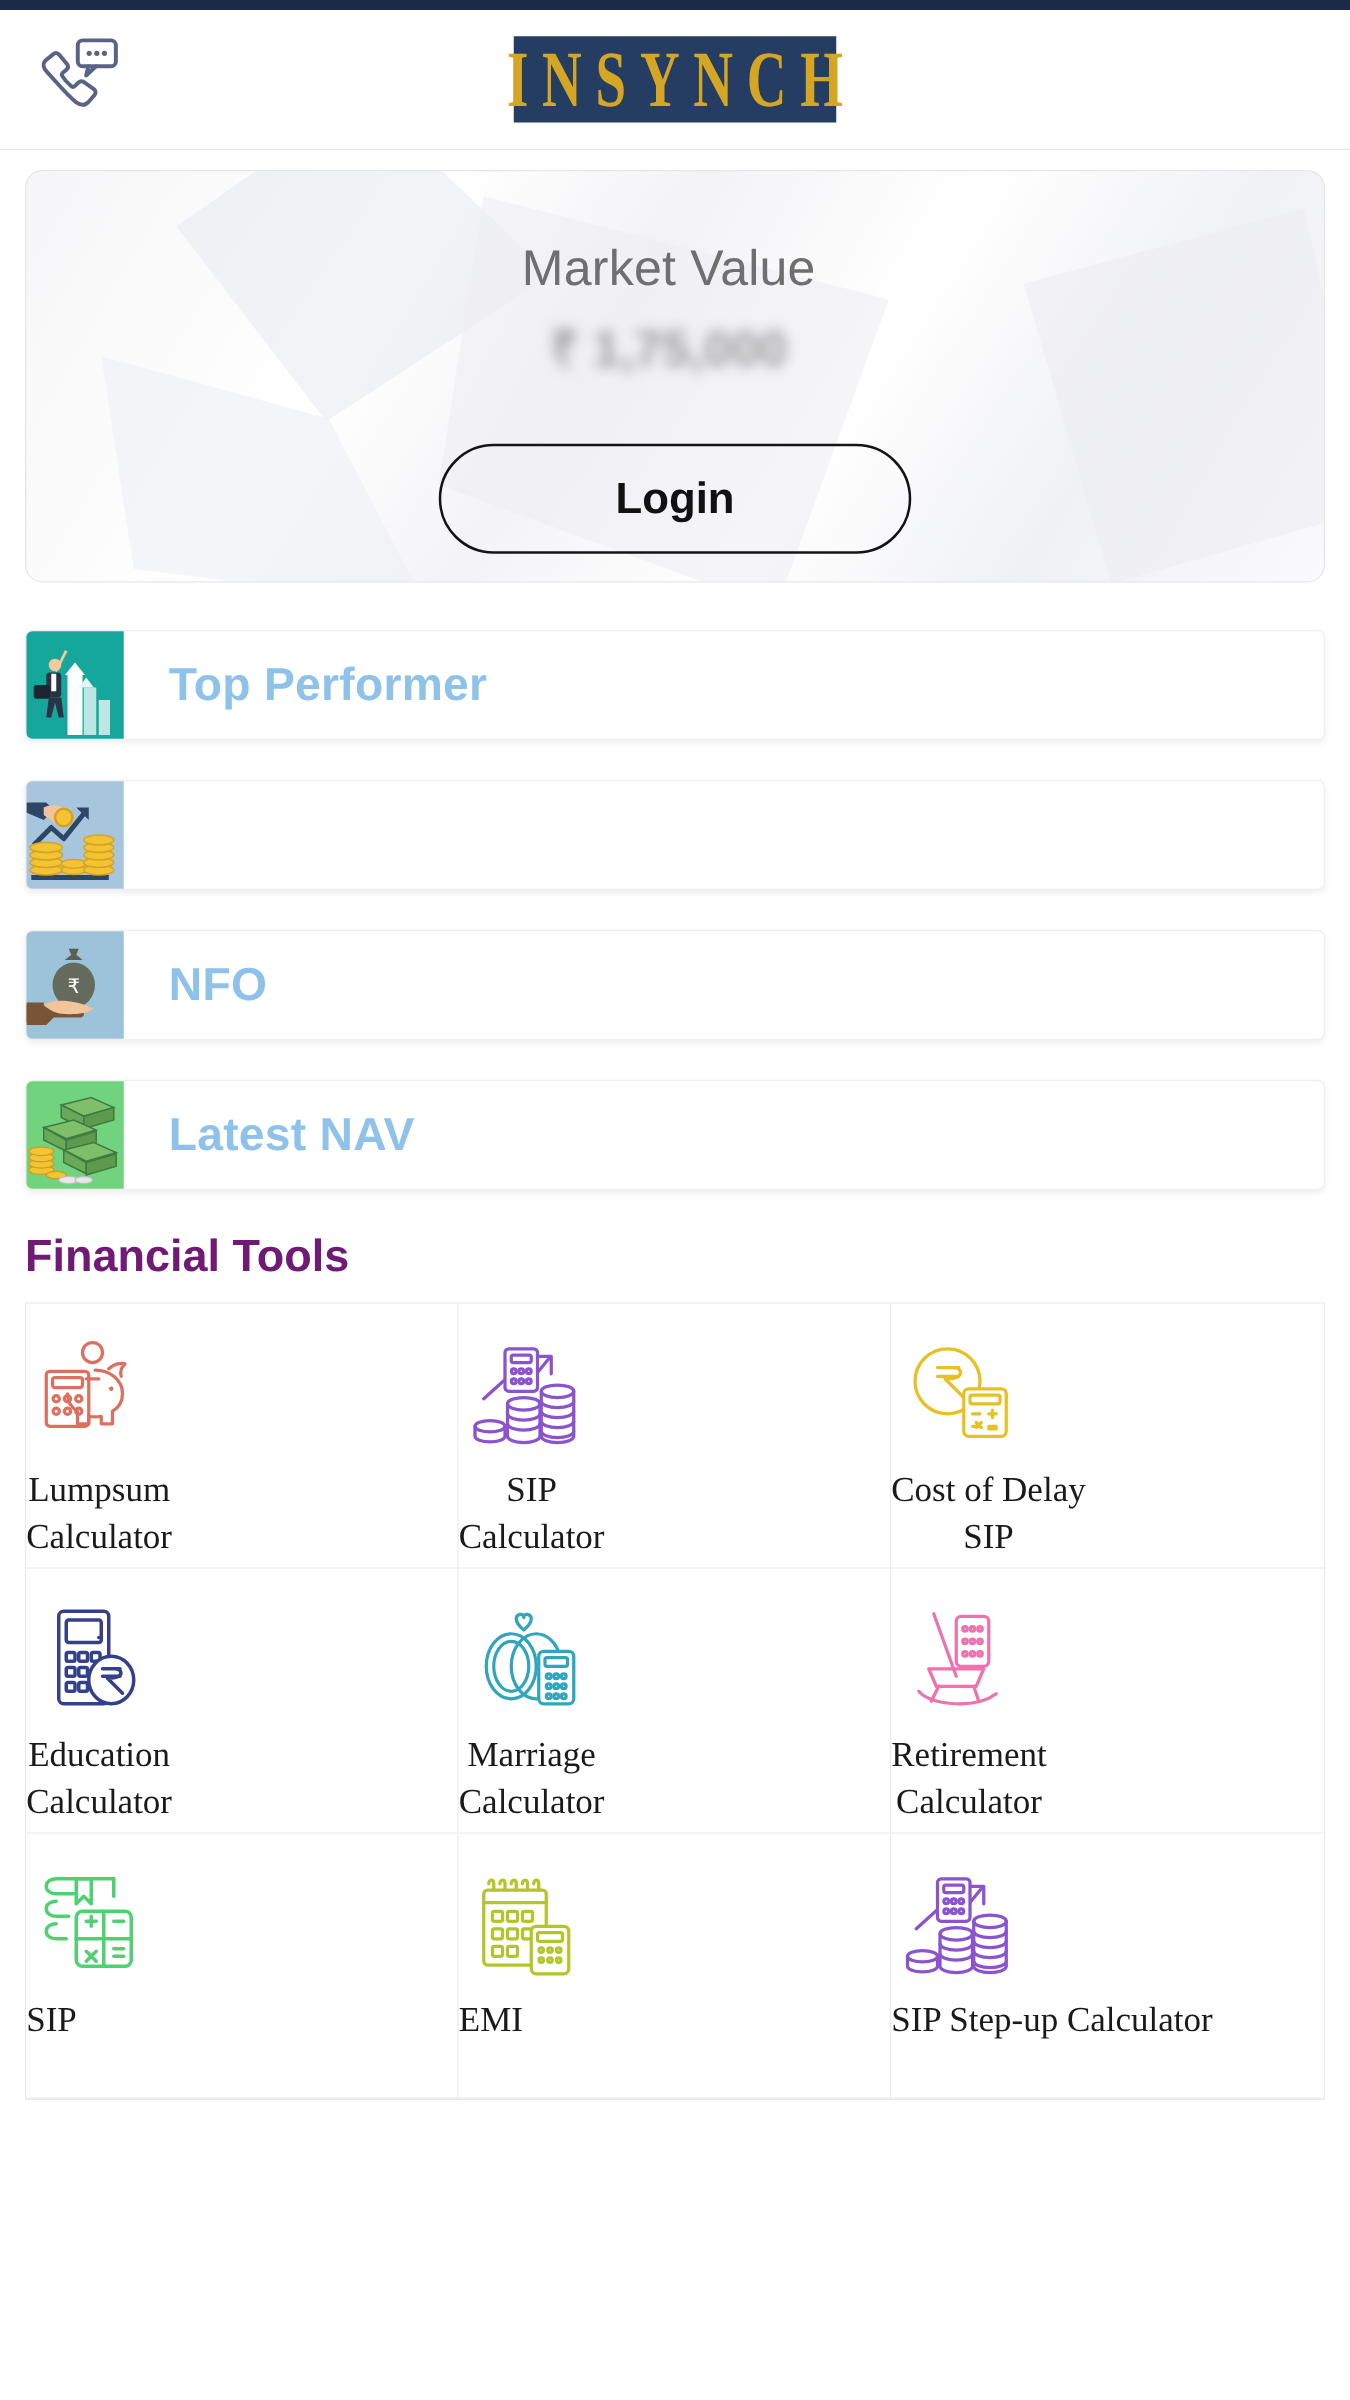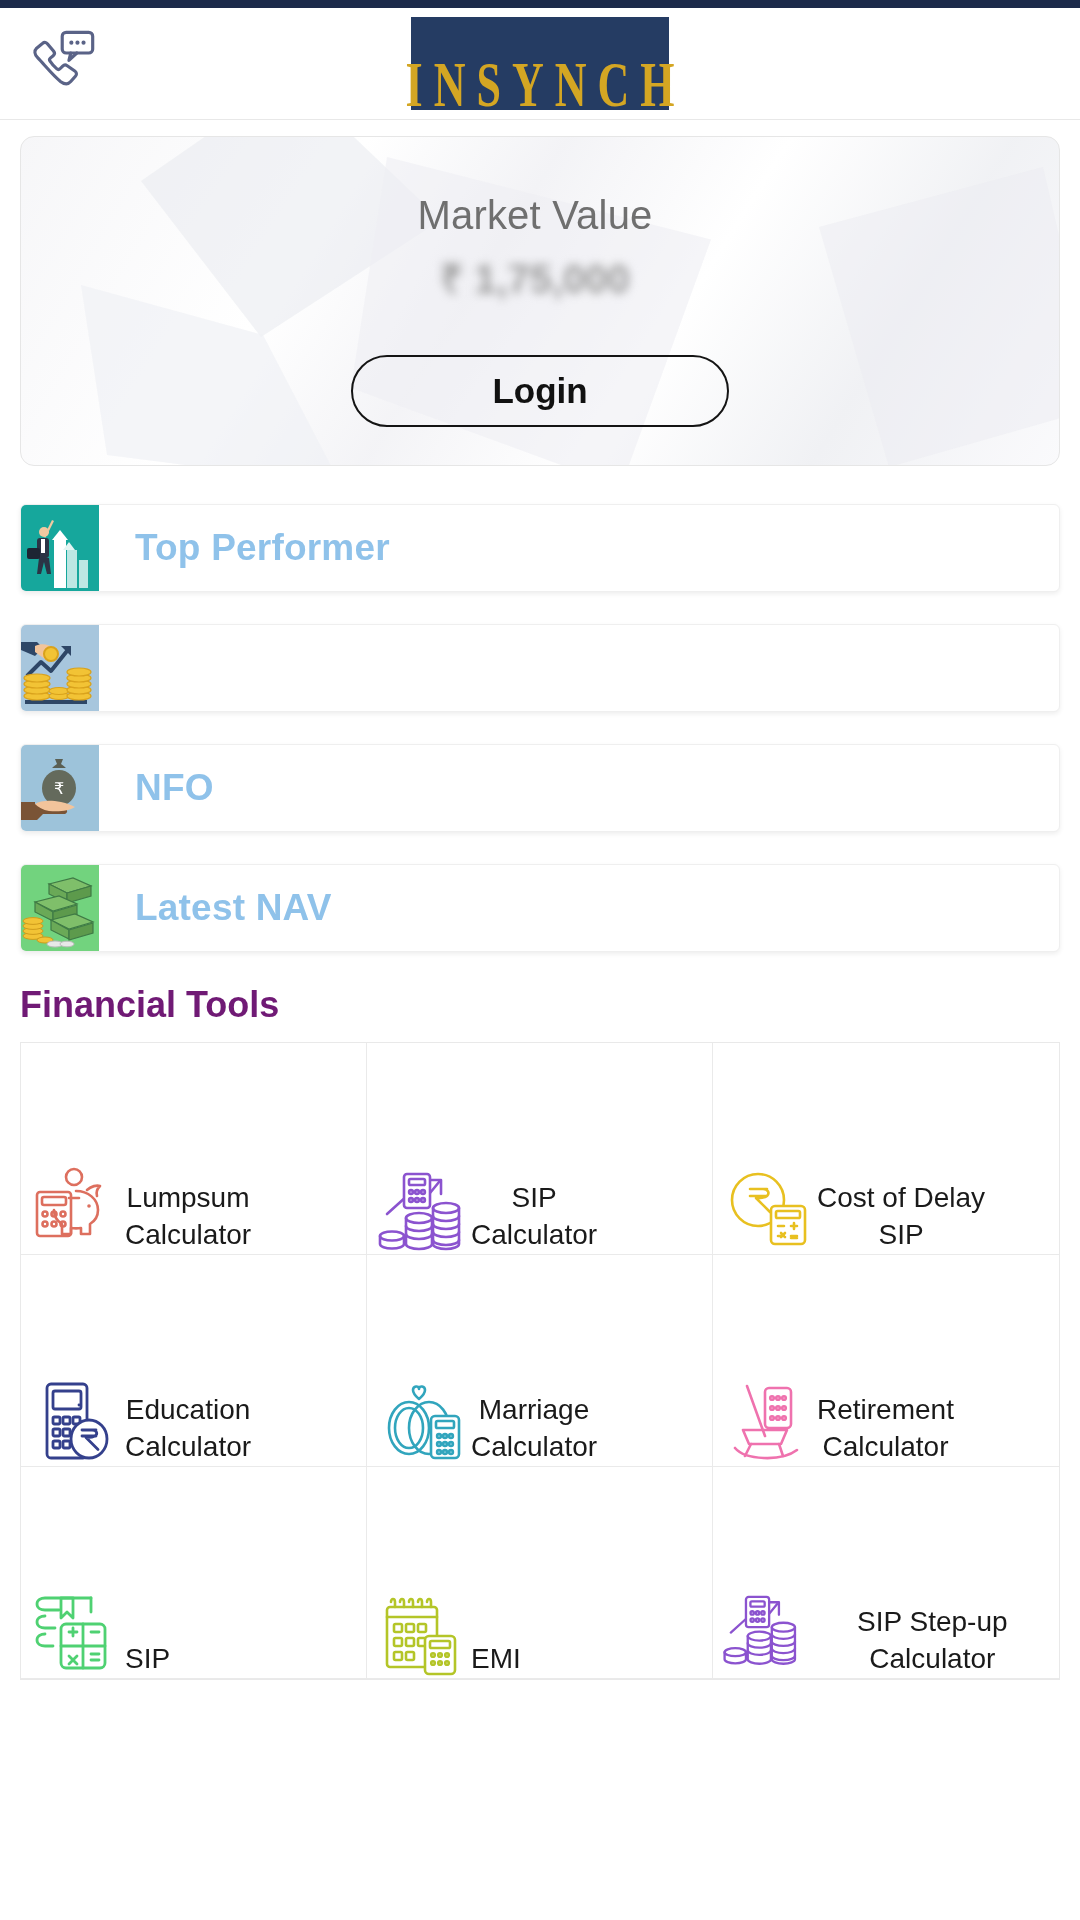--- a/index.html
+++ b/index.html
@@ -15,22 +15,22 @@
   .header {
     height:112px; width:100%;
     background:#ffffff;
     display:flex; align-items:center;
     border-bottom:1px solid #e8e8e8;
     position:relative;
   }
   .call-icon { margin-left:22px; width:78px; height:78px; display:block; }
   .brand-logo {
     position:absolute; left:50%; transform:translateX(-50%);
-    width:258px; height:93px; background:#253c63;
-    display:flex; align-items:flex-end; justify-content:center;
+    width:258px; height:69px; background:#253c63;
+    display:flex; align-items:center; justify-content:center;
   }
   .brand-text {
     color:#d4a623; font-family:"Liberation Serif", serif;
     font-size:44px; font-weight:700; letter-spacing:11px;
     text-indent:11px;
     transform:scaleY(1.45); transform-origin:center;
   }
 
   
   .portfolio-card {
@@ -53,21 +53,21 @@
   .value-col.left { padding-right:10px; }
   .value-label {
     font-size:40px; color:#6f6f6f; font-weight:400; letter-spacing:0.2px;
   }
   .value-amount {
     margin-top:12px; font-size:40px; color:#9a9a9a; font-weight:600;
     filter:blur(5px);
   }
   .login-btn {
     position:relative; display:block;
-    width:378px; height:72px; margin:50px auto 0 auto;
+    width:378px; height:88px; margin:50px auto 0 auto;
     background:transparent; border:2.5px solid #141414; border-radius:48px;
     font-family:"Liberation Sans", sans-serif;
     font-size:35px; font-weight:700; color:#111111; cursor:pointer;
   }
 
   
   .shortcuts { margin-top:38px; }
   .shortcut {
     margin:0 20px 32px 20px; height:88px;
     background:#ffffff; border:1px solid #efefef; border-radius:6px;
@@ -84,22 +84,22 @@
   .section-title {
     margin:10px 0 16px 20px;
     font-size:36px; font-weight:700; color:#701a75;
   }
   .tools-grid {
     margin:0 20px; border:1px solid #e9e9e9;
     display:grid; grid-template-columns:repeat(3,1fr);
   }
   .tool {
     height:212px; border-right:1px solid #eaeaea; border-bottom:1px solid #eaeaea;
-    display:flex; flex-direction:row; align-items:flex-end; justify-content:flex-start;
-    padding-top:26px; background:#fff;
+    display:flex; flex-direction:column; align-items:flex-start; justify-content:flex-start;
+    padding-top:26px; background:#fff;font-family:Liberation Serif, serif;
   }
   .tool:nth-child(3n) { border-right:none; }
   .tool-icon { width:104px; height:90px; display:block; }
   .tool-label {
     margin-top:16px; text-align:center; font-size:28px; color:#1a1a1a;
     line-height:1.32; font-weight:400;
   }
 </style>
 </head>
 <body>

